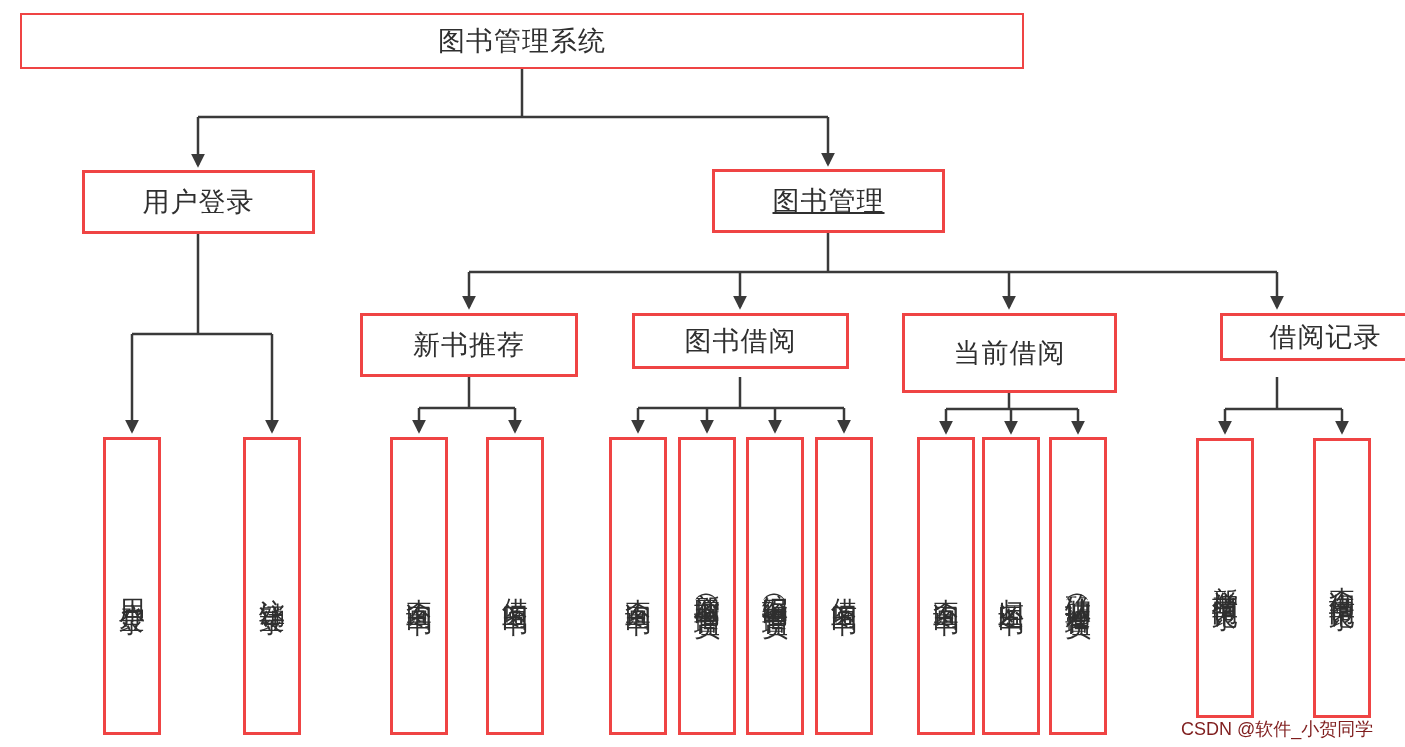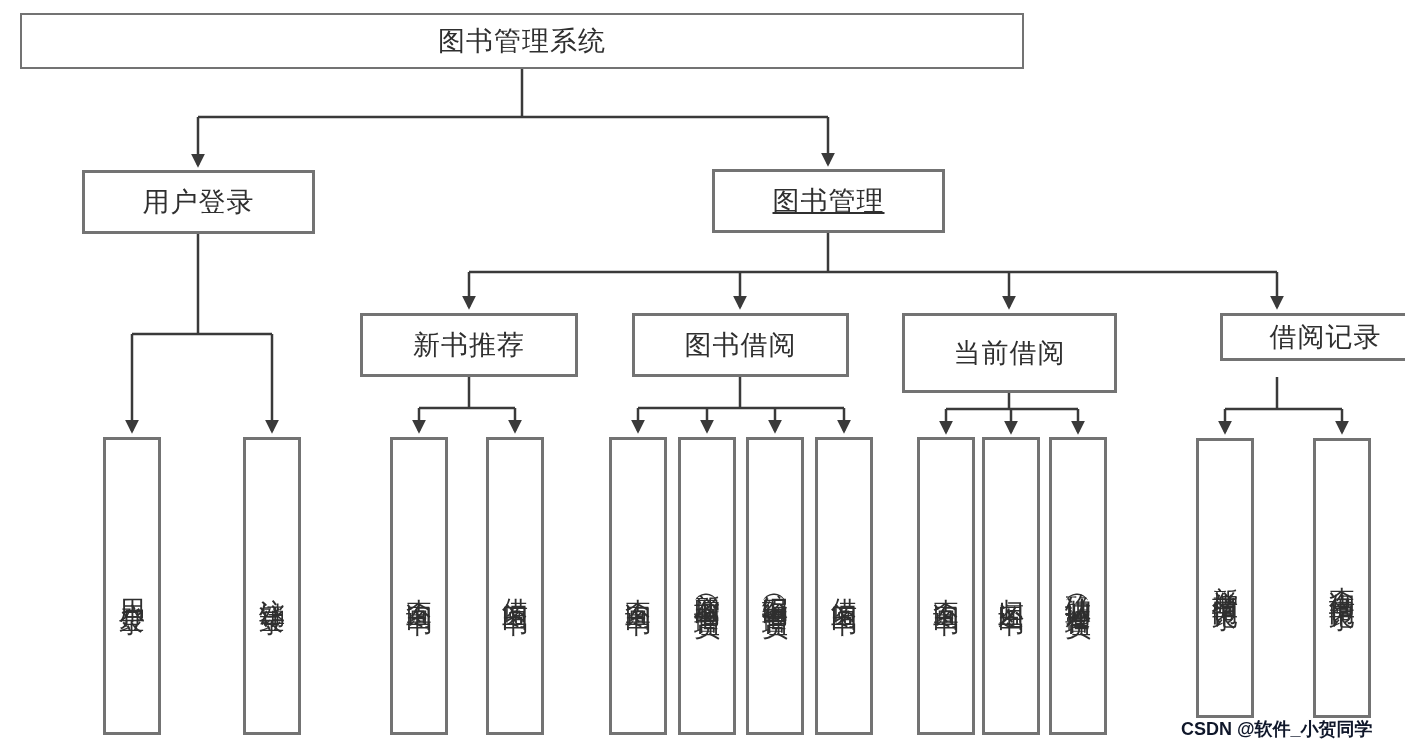--- a/index.html
+++ b/index.html
@@ -19,21 +19,21 @@
     position: absolute;
     left: 0;
     top: 0;
     width: 1405px;
     height: 747px;
     pointer-events: none;
   }
   .box {
     position: absolute;
     box-sizing: border-box;
-    border: 3px solid #737373;
+    border: 3px solid #ef4444;
     background: #ffffff;
     display: flex;
     align-items: center;
     justify-content: center;
     color: #2f2f2f;
     text-align: center;
     line-height: 1.2;
   }
   .hbox {
     font-size: 27px;
@@ -45,25 +45,24 @@
     text-orientation: mixed;
     font-size: 26px;
     letter-spacing: 4px;
     white-space: nowrap;
   }
   .watermark {
     position: absolute;
     left: 1181px;
     top: 717px;
     font-size: 18px;
-    color: #0f172a;
+    color: #7f1d1d;
     white-space: nowrap;
     z-index: 5;
     text-shadow: 0 0 2px #ffffff;
-    font-weight: bold;
   }
 </style>
 </head>
 <body>
 
 <div id="stage">
 
   <svg id="wires" viewBox="0 0 1405 747" xmlns="http://www.w3.org/2000/svg">
     <defs>
       <marker id="arw" viewBox="0 0 10 10" refX="8" refY="5" markerWidth="5.5" markerHeight="7" orient="auto-start-reverse">
@@ -113,21 +112,21 @@
       <line x1="1342" y1="409" x2="1342" y2="432" marker-end="url(#arw)"></line>
     </g>
   </svg>
 
   <div class="box hbox" style="left:20px; top:13px; width:1004px; height:56px; border-width:2.5px;">图书管理系统</div>
 
   <div class="box hbox" style="left:82px; top:170px; width:233px; height:64px;">用户登录</div>
   <div class="box hbox" style="left:712px; top:169px; width:233px; height:64px;text-decoration:underline;">图书管理</div>
 
   <div class="box hbox" style="left:360px; top:313px; width:218px; height:64px;text-align:right;">新书推荐</div>
-  <div class="box hbox" style="left:632px; top:313px; width:217px; height:64px;">图书借阅</div>
+  <div class="box hbox" style="left:632px; top:313px; width:217px; height:56px;">图书借阅</div>
   <div class="box hbox" style="left:902px; top:313px; width:215px; height:80px;">当前借阅</div>
   <div class="box hbox" style="left:1172px; top:313px; width:211px; height:48px;margin-left:48px;">借阅记录</div>
 
   <div class="box vbox" style="left:103px; top:437px; width:58px; height:298px;">用户登录</div>
   <div class="box vbox" style="left:243px; top:437px; width:58px; height:298px;">注销登录</div>
 
   <div class="box vbox" style="left:390px; top:437px; width:58px; height:298px;">查询图书</div>
   <div class="box vbox" style="left:486px; top:437px; width:58px; height:298px;">借阅图书</div>
 
   <div class="box vbox" style="left:609px; top:437px; width:58px; height:298px;">查询图书</div>

